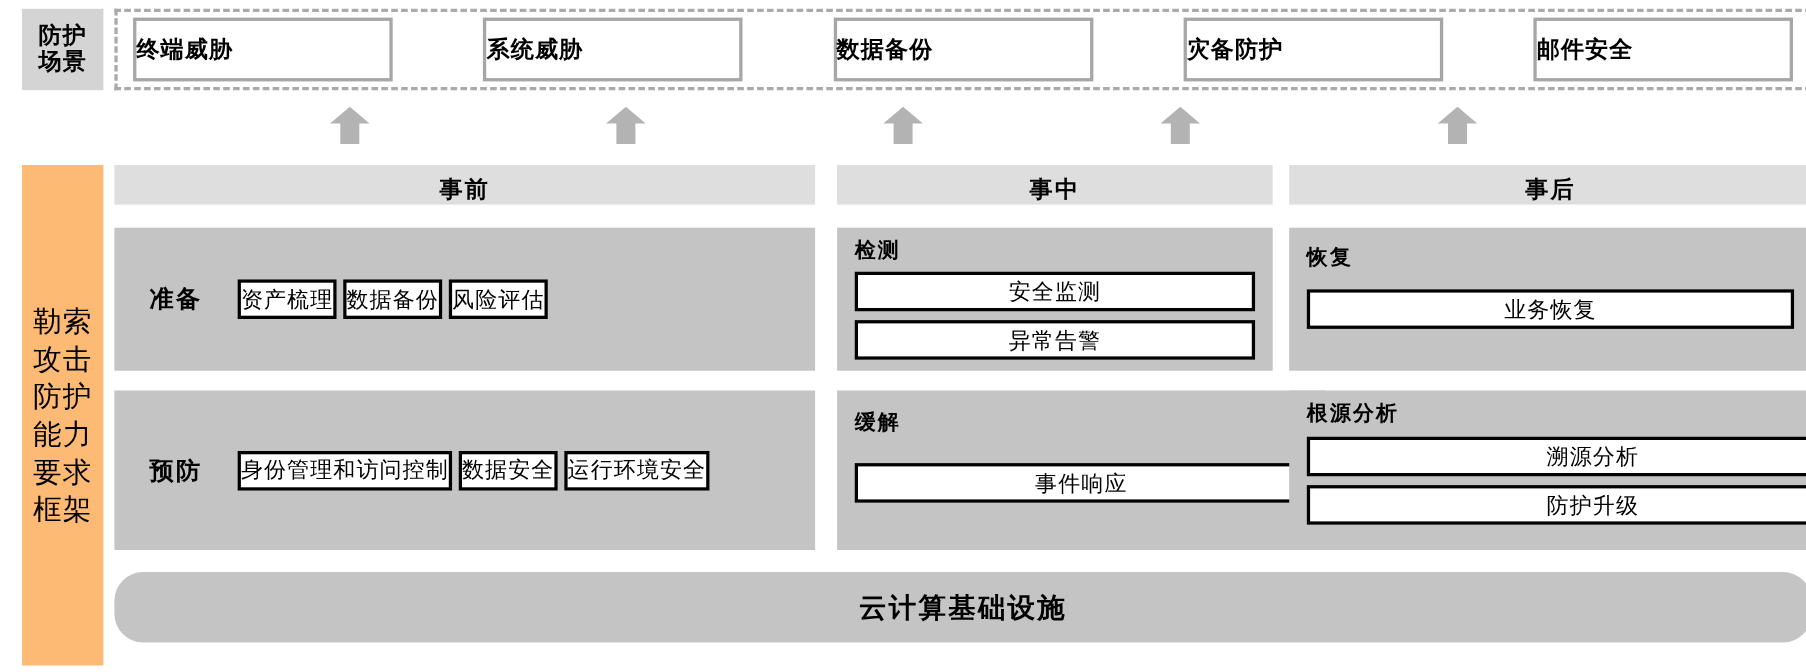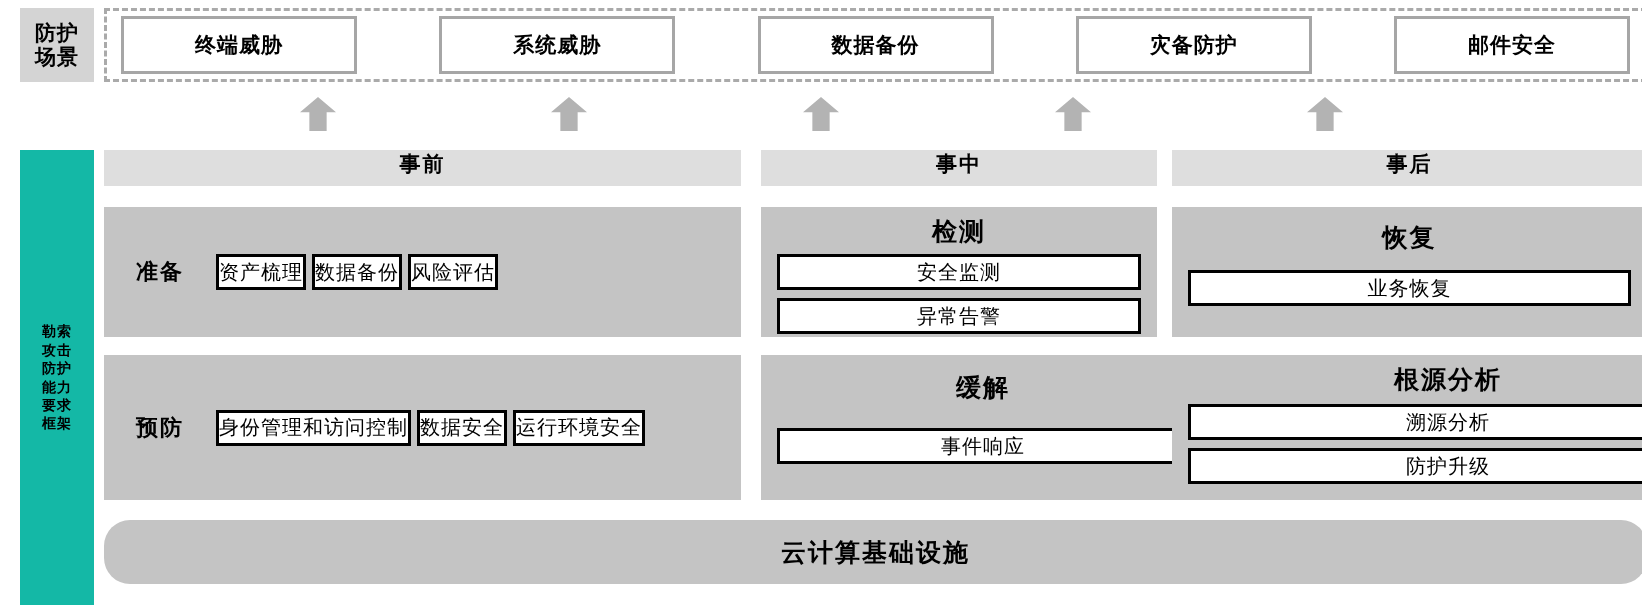--- a/index.html
+++ b/index.html
@@ -55,53 +55,53 @@
     background: #ffffff;
   }
   .scenario-box {
     flex: 0 0 auto;
     width: 230px;
     height: 52px;
     border: 3px solid #a6a6a6;
     background: #ffffff;
     display: flex;
     align-items: center;
-    justify-content: center;
+    justify-content: flex-start;
     font-size: 21px;
     font-weight: bold;
     letter-spacing: 1px;
   }
 
   
   .arrow-up {
     width: 36px;
     height: 34px;
     background: #b3b3b3;
     clip-path: polygon(50% 0%, 100% 45%, 74% 45%, 74% 100%, 26% 100%, 26% 45%, 0% 45%);
   }
 
   
   .phase-bar {
     background: #dedede;
     display: flex;
-    align-items: flex-start;
+    align-items: flex-end;
     justify-content: center;
     font-size: 21px;
     font-weight: bold;
     letter-spacing: 2px;
   }
 
   
   .framework-side {
-    background: #14b8a6;
-    display: flex;
-    align-items: center;
-    justify-content: center;
-    font-size: 14px;
-    font-weight: bold;
+    background: #fdba74;
+    display: flex;
+    align-items: center;
+    justify-content: center;
+    font-size: 26px;
+    font-weight: normal;
     line-height: 1.32;
   }
 
   
   .panel {
     background: #c4c4c4;
     display: flex;
     box-sizing: border-box;
   }
   .panel.row-layout {
@@ -116,22 +116,21 @@
   }
   .panel-title-left {
     flex: 0 0 auto;
     width: 112px;
     text-align: center;
     font-size: 22px;
     font-weight: bold;
     letter-spacing: 2px;
   }
   .panel-title-top {
-    text-align: center;
-    font-size: 25px;
+    font-size: 19px;
     font-weight: bold;
     letter-spacing: 2px;
     padding: 8px 0 6px;
   }
   .panel-items {
     flex: 1 1 auto;
     display: flex;
     flex-direction: row;
     gap: 6px;
   }

